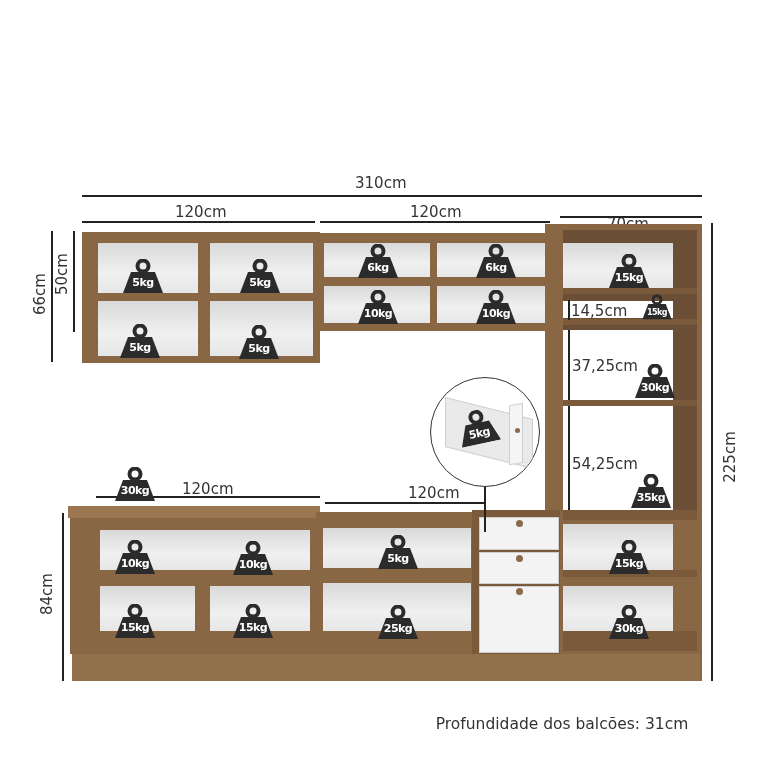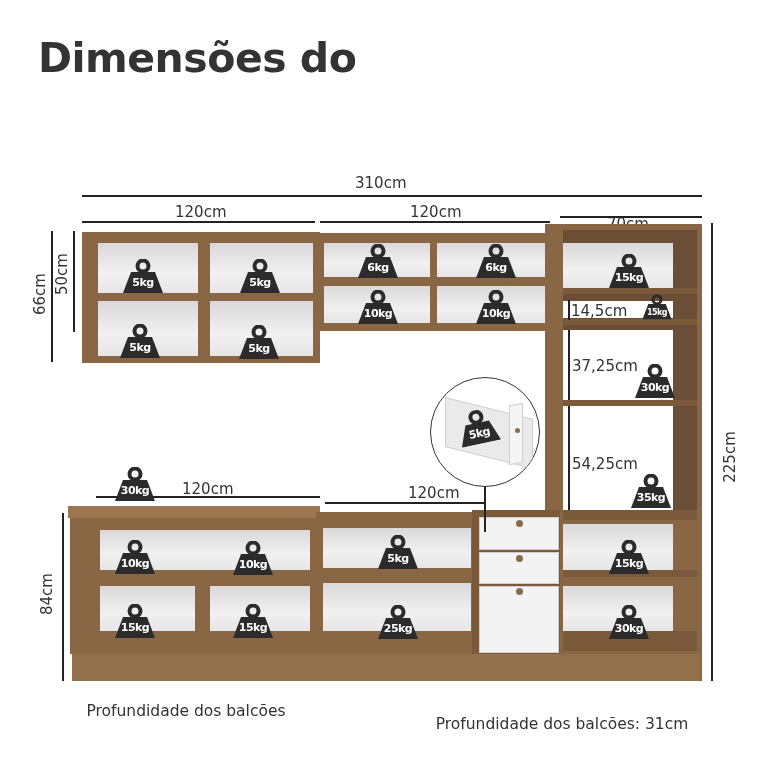--- a/index.html
+++ b/index.html
@@ -22,21 +22,20 @@
   .weight span { position: absolute; left: 0; right: 0; bottom: 4px; text-align: center; font-family: "DejaVu Sans", sans-serif; font-weight: bold; font-size: 11px; color: #fff; letter-spacing: -0.5px; }
   .weight.sm { width: 32px; height: 26px; }
   .weight.sm span { font-size: 8px; bottom: 3px; }
   .foot-text { position: absolute; font-family: "DejaVu Sans", sans-serif; font-size: 15.5px; color: #333; text-align: center; line-height: 22px; }
   .plinth { position: absolute; background: #93704c; }
 </style>
 </head>
 <body>
 
 <div class="abs title">
-  <div>Dimensões do</div>
 </div>
 
 <div class="dim-text" style="left:355px; top:174px;">310cm</div>
 <div class="dim-line" style="left:82px; top:195px; width:620px; height:1.5px;"></div>
 
 <div class="dim-text" style="left:175px; top:203px;">120cm</div>
 <div class="dim-line" style="left:82px; top:221px; width:233px; height:1.5px;"></div>
 
 <div class="dim-text" style="left:410px; top:203px;">120cm</div>
 <div class="dim-line" style="left:320px; top:221px; width:230px; height:1.5px;"></div>
@@ -279,15 +278,14 @@
   </div>
 <div class="weight" style="left:376px; top:605px;">
     <svg viewBox="0 0 44 34">
       <circle cx="22" cy="7" r="5.5" fill="none" stroke="#2b2b2b" stroke-width="4"></circle>
       <path d="M10 13 H34 L42 34 H2 Z" fill="#2b2b2b"></path>
     </svg>
     <span>25kg</span>
   </div>
 
 <div class="foot-text" style="left:62px; top:700px; width:248px;">
-  <div>Profundidade dos balcões</div>
 </div>
 <div class="foot-text" style="left:412px; top:713px; width:300px;">Profundidade dos balcões: 31cm</div>
 
 </body></html>

